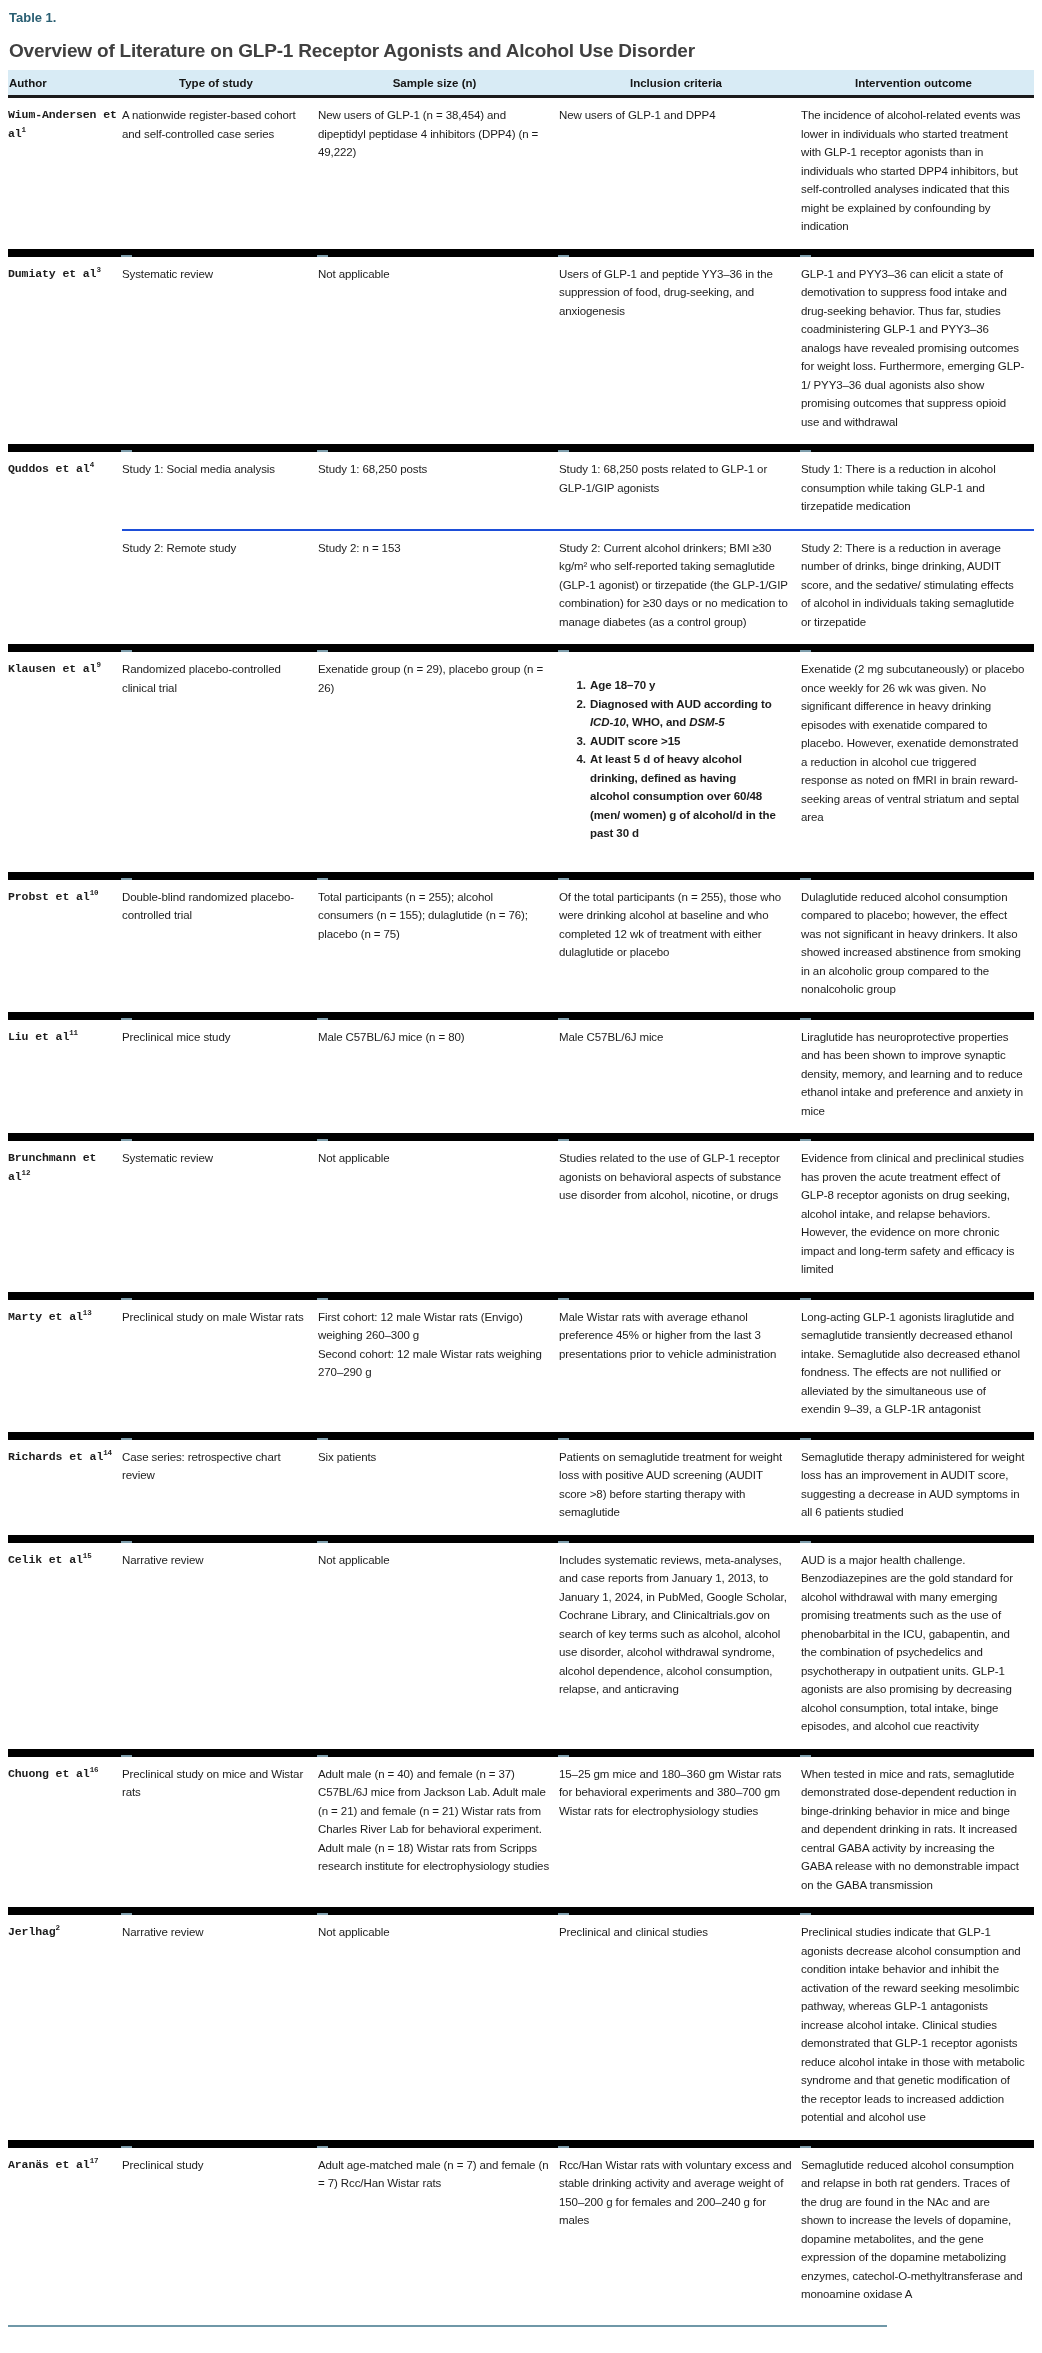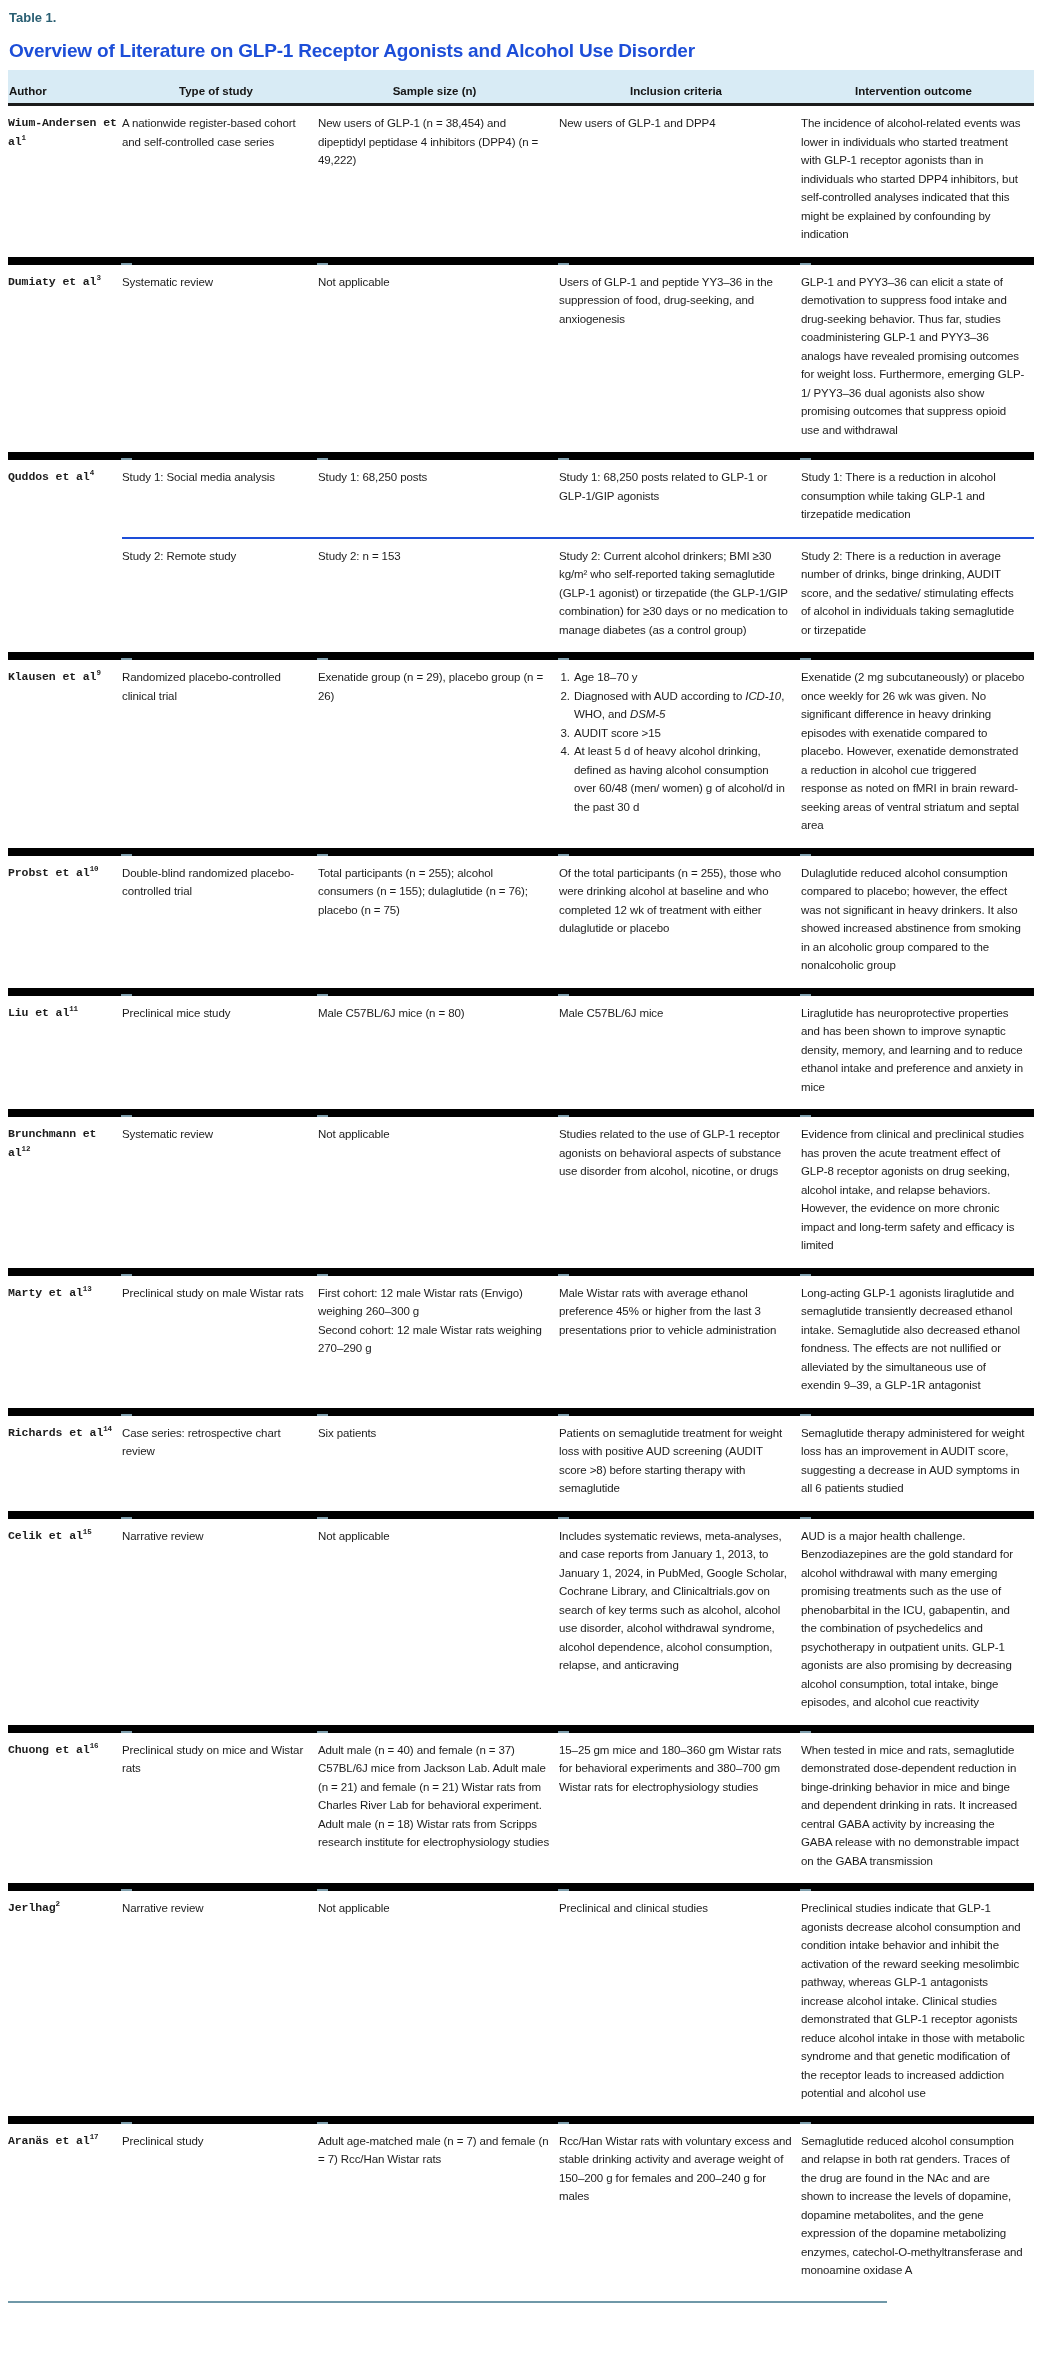--- a/index.html
+++ b/index.html
@@ -1,41 +1,41 @@
 <!DOCTYPE html>
 <html><head>
 <meta charset="utf-8">
 <style>
   html,body{margin:0;padding:0;background:#ffffff;}
   body{font-family:"Liberation Sans", sans-serif; color:#1c1c1c;}
   .page{width:894px; box-sizing:border-box; padding:8px 7px 4px 8px; background:#fff;}
   .table-label{color:#2a5f73; font-weight:bold; font-size:13px; margin:2px 0 15px 1px;}
-  .table-title{color:#1d4ed8; font-weight:bold; font-size:19px; letter-spacing:-0.2px; margin:0 0 8px 1px;}
+  .table-title{color:#404040; font-weight:bold; font-size:19px; letter-spacing:-0.2px; margin:0 0 8px 1px;}
   table.lit{width:100%; border-collapse:collapse; table-layout:fixed;}
   thead th{
     background:#d8ebf5;
     font-size:11.5px; font-weight:bold; color:#151515;
-    padding:15px 8px 6px 0;
+    padding:7px 8px 6px 0;
     border-bottom:3px solid #1b1b1b;
     text-align:center; vertical-align:middle;margin-left:20px;
   }
   thead th.author-h{text-align:left; padding-left:1px;}
   tbody td{
     vertical-align:top;
     font-size:11.5px; line-height:18.5px; letter-spacing:-0.1px;
     padding:8px 9px 13px 0;
     white-space:pre-line;
   }
   tbody td.author{font-weight:bold; padding-right:5px; white-space:normal;font-family:Liberation Mono, monospace;}
   sup{font-size:7.5px; line-height:0; vertical-align:super;}
   tr.rule td{border-top:8px solid #000000;}
   tr.subrule td{border-top:2px solid #1d4ed8;}
   td.tick{position:relative;}
   td.tick::before{content:""; position:absolute; top:-2px; left:-1px; width:11px; height:2px; background:#7e9dab;}
-  ol.crit{margin:0; padding-left:14px; list-style:decimal; list-style-position:outside;}
+  ol.crit{margin:16px; padding-left:14px; list-style:decimal; list-style-position:outside;font-weight:bold;}
   ol.crit li{padding-left:1px; margin:0;}
   .footnote{
     margin-top:13px; font-size:11.5px; line-height:17px; letter-spacing:-0.1px;
     padding-left:15px; text-indent:-15px; color:#1c1c1c;
   }
   .bottom-rule{border:none; border-top:2px solid #6f98a8; margin:8px 0 0 0;}
   i{font-style:italic;}
 </style>
 </head>
 <body>

